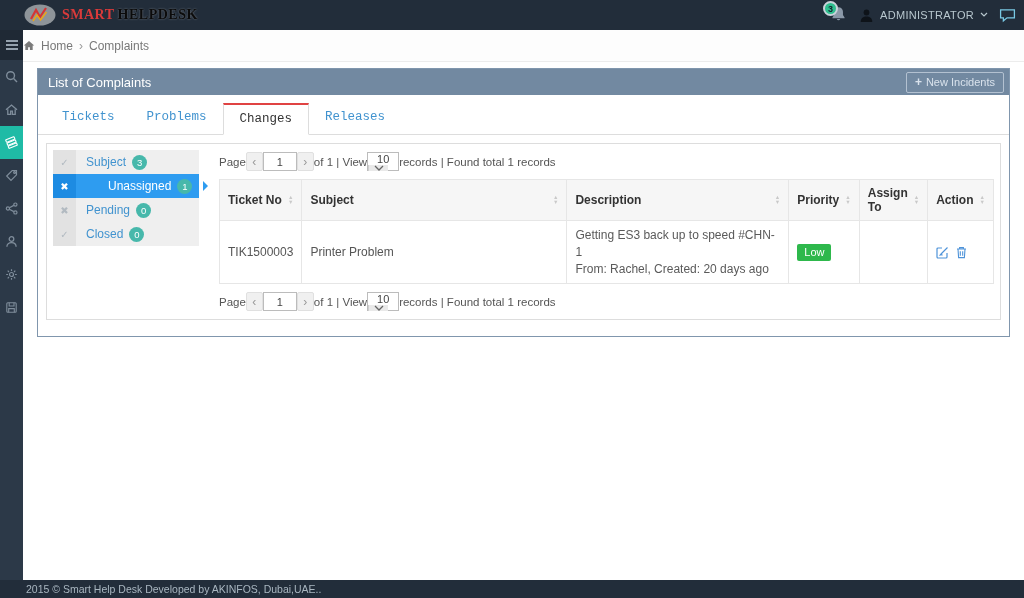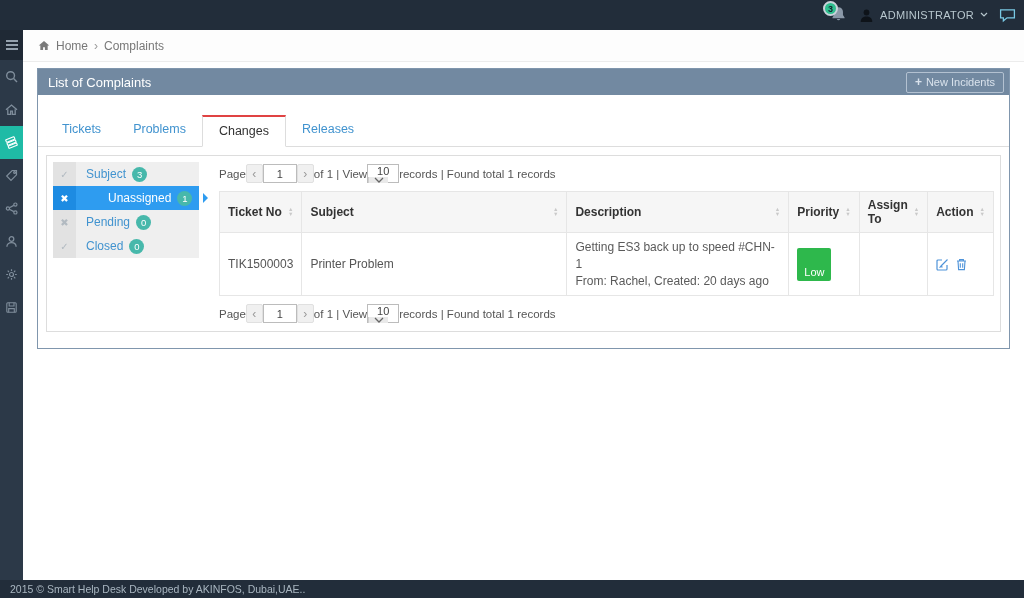--- a/index.html
+++ b/index.html
@@ -22,32 +22,32 @@
   .user-menu { display:flex; align-items:center; gap:6px; color:#b8c7ce; font-size:11px; letter-spacing:.3px; }
   
   .shell { flex:1; display:flex; min-height:0; }
   .sidebar { flex:0 0 23px; background:#2c3948; display:flex; flex-direction:column; }
   .sb-toggle { height:30px; background:#1f2935; display:flex; flex-direction:column; align-items:center; justify-content:center; gap:2px; }
   .sb-toggle i { display:block; width:12px; height:2px; background:#94a1ae; }
   .sb-item { height:33px; display:flex; align-items:center; justify-content:center; color:#7f8d9b; }
   .sb-item.active { background:#1fbba6; color:#fff; }
   
   .main { flex:1; display:flex; flex-direction:column; background:#fff; min-width:0; }
-  .breadcrumb { flex:0 0 32px; display:flex; align-items:center; padding-left:15px; gap:6px;
+  .breadcrumb { flex:0 0 32px; display:flex; align-items:center; gap:6px;
     color:#787878; font-size:12px; background:#fdfdfd; border-bottom:1px solid #ececec; }
   .breadcrumb .sep { color:#9a9a9a; }
   .content { flex:1; padding:6px 14px; overflow:hidden; }
   
   .panel { border:1px solid #8096ad; background:#fff; padding-bottom:8px; }
   .panel-head { height:26px; background:#7289a1; display:flex; align-items:center; padding:0 5px 0 10px; color:#fff; font-size:13px; }
   .btn-new { margin-left:auto; border:1px solid #b3c1d1; color:#d9e2ec; background:transparent;
     font-size:11px; padding:2px 8px 3px; border-radius:2px; display:flex; align-items:center; gap:4px; cursor:pointer; }
   .btn-new .plus { font-weight:bold; font-size:12px; }
   
-  .tabs { display:flex; padding:20px 8px 0; border-bottom:1px solid #ddd; }
+  .tabs { display:flex; padding:8px 8px 0; border-bottom:1px solid #ddd;font-family:Liberation Mono, monospace; }
   .tab { font-size:12.5px; color:#4193cf; padding:7px 16px 8px; cursor:pointer; }
   .tab.active { background:#fff; border:1px solid #ddd; border-top:2px solid #e04343;
     border-bottom:1px solid #fff; margin-bottom:-1px; color:#333; }
   
   .inner { margin:8px; border:1px solid #ddd; padding:6px; display:flex; align-items:flex-start; }
   .filters { flex:0 0 146px; }
   .f-row { display:flex; height:24px; align-items:center; font-size:12px; position:relative; cursor:pointer; }
   .f-icon { flex:0 0 23px; height:100%; background:#e2e2e2; display:flex; align-items:center; justify-content:center; color:#b2bac1; font-size:10px; }
   .f-body { flex:1; height:100%; background:#efefef; display:flex; align-items:center; padding-left:10px; gap:6px; color:#4193cf; }
   .f-row.selected .f-icon { background:#1d8be2; color:#fff; }
@@ -70,30 +70,39 @@
   
   table { width:100%; border-collapse:collapse; font-size:12px; }
   th,td { border:1px solid #e6e6e6; padding:6px 8px; text-align:left; }
   th { background:#f6f6f6; color:#333; font-weight:bold; }
   th .th-flex { display:flex; align-items:center; }
   .sort { display:flex; flex-direction:column; line-height:.9; font-size:5.5px; color:#c9c9c9; margin-left:auto; padding-left:6px; }
   td { color:#555; vertical-align:middle; }
   .desc { font-size:12px; line-height:1.4; color:#5a5a5a; }
   .col-ticket { width:75px; } .col-subject { width:265px; } .col-desc { width:auto; }
   .col-priority { width:56px; } .col-assign { width:56px; } .col-action { width:45px; }
-  .badge-low { display:inline-block; background:#2eb84c; color:#fff; font-size:11px; padding:18px 7px 3px; border-radius:2px; }
+  .badge-low { display:inline-block; background:#2eb84c; color:#fff; font-size:11px; padding:2px 7px 3px; border-radius:2px; }
   .actions { display:flex; gap:7px; align-items:center; }
   .actions svg { cursor:pointer; }
   
-  .footer { flex:0 0 18px; background:#222d3a; color:#a9b6c0; font-size:10.5px; display:flex; align-items:center; padding-left:10px; }
+  .footer { flex:0 0 18px; background:#222d3a; color:#a9b6c0; font-size:10.5px; display:flex; align-items:center; padding-left:26px; }
 </style>
 </head>
 <body>
 
 <header class="topbar">
+  <div class="brand">
+    <svg width="36" height="24" viewBox="0 0 36 24">
+      <ellipse cx="17" cy="12" rx="15.5" ry="10.5" fill="#8e9499"></ellipse>
+      <path d="M8 16l5-9 4 7 6-9" stroke="#d43535" stroke-width="2.2" fill="none"></path>
+      <path d="M10 18l4-6 3.5 5 6-8" stroke="#eda515" stroke-width="1.5" fill="none"></path>
+    </svg>
+    <span class="brand-primary">SMART</span>
+    <span class="brand-secondary">HELPDESK</span>
+  </div>
   <div class="topbar-right">
     <div class="bell-wrap">
       <svg width="17" height="17" viewBox="0 0 16 16">
         <path fill="#8b99a8" d="M8 1.2a4.2 4.2 0 0 0-4.2 4.2v3.1L2.3 10.8v.7h11.4v-.7L12.2 8.5V5.4A4.2 4.2 0 0 0 8 1.2z"></path>
         <path fill="#8b99a8" d="M6.4 12.3a1.7 1.7 0 0 0 3.2 0z"></path>
       </svg>
       <span class="badge-notify">3</span>
     </div>
     <div class="user-menu">
       <svg width="15" height="15" viewBox="0 0 14 14">

